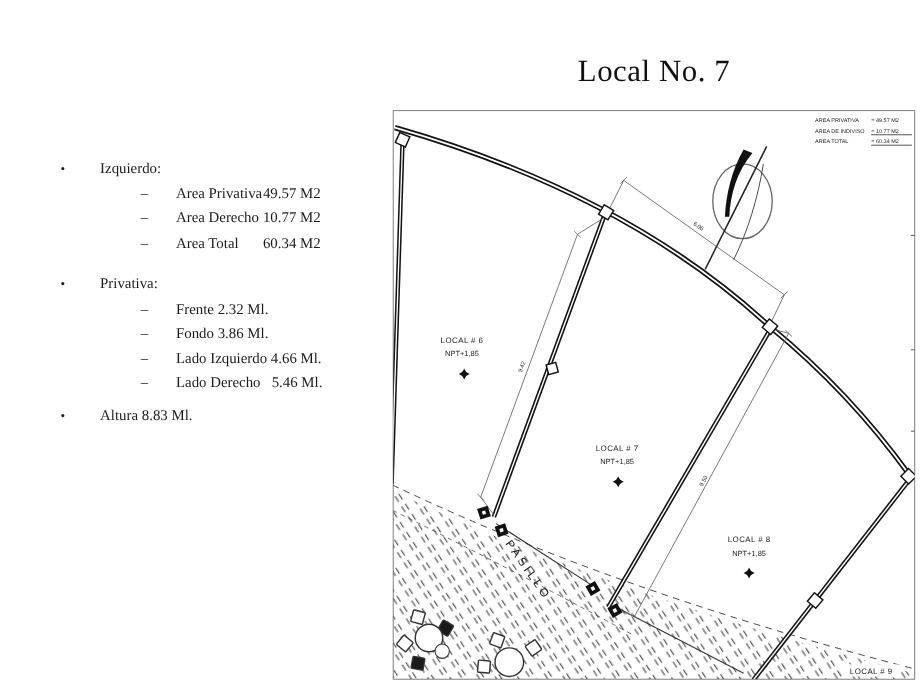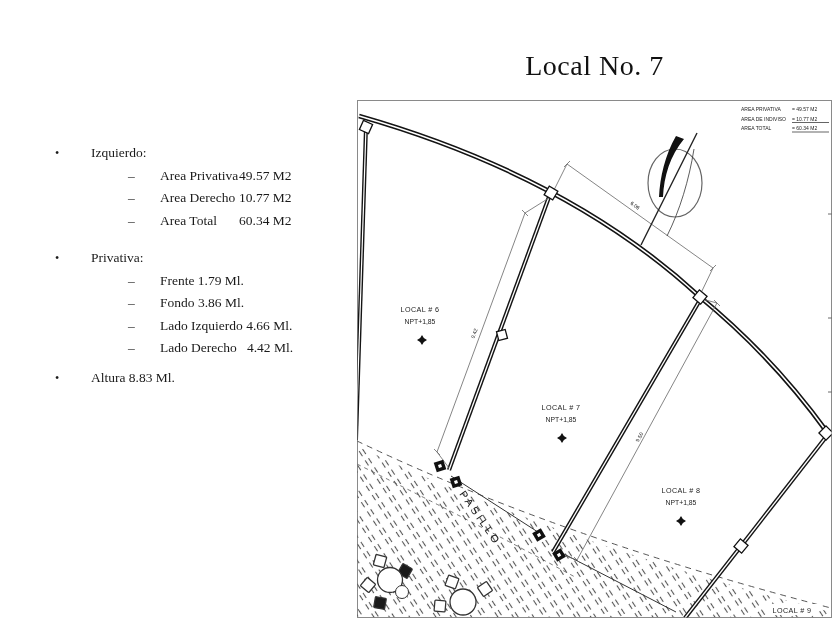--- a/index.html
+++ b/index.html
@@ -52,33 +52,33 @@
 
     <div class="gap1"></div>
 
     <div class="sect">
       <div class="h-row">
         <span class="bullet">•</span>
         <span>Privativa:</span>
       </div>
       <div class="sub">
         <span class="dash">–</span>
-        <span class="txt">Frente 1.79 Ml.</span>
+        <span class="txt">Frente 2.32 Ml.</span>
       </div>
       <div class="sub">
         <span class="dash">–</span>
         <span class="txt">Fondo 3.86 Ml.</span>
       </div>
       <div class="sub">
         <span class="dash">–</span>
         <span class="txt">Lado Izquierdo 4.66 Ml.</span>
       </div>
       <div class="sub">
         <span class="dash">–</span>
-        <span class="txt">Lado Derecho   4.42 Ml.</span>
+        <span class="txt">Lado Derecho   5.46 Ml.</span>
       </div>
     </div>
 
     <div class="gap2"></div>
 
     <div class="h-row">
       <span class="bullet">•</span>
       <span>Altura 8.83 Ml.</span>
     </div>
   </div>

